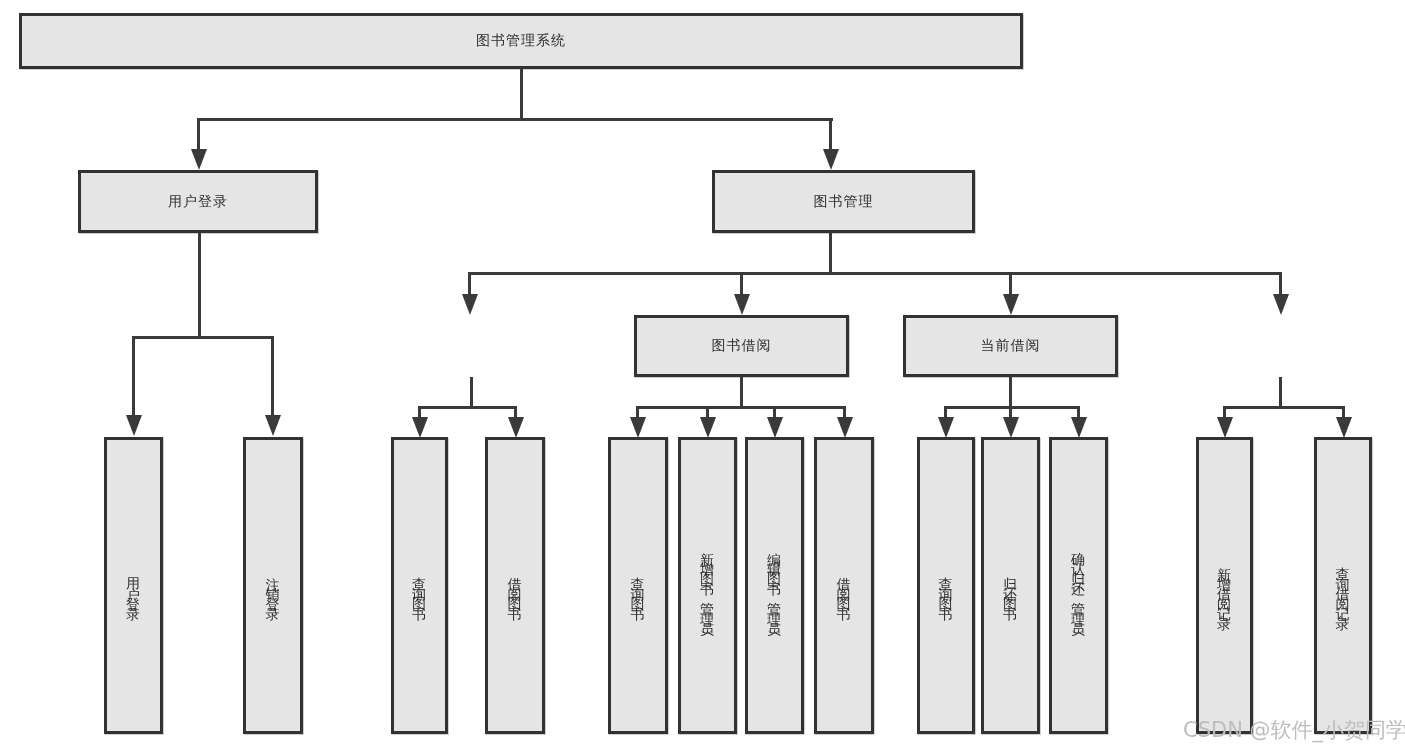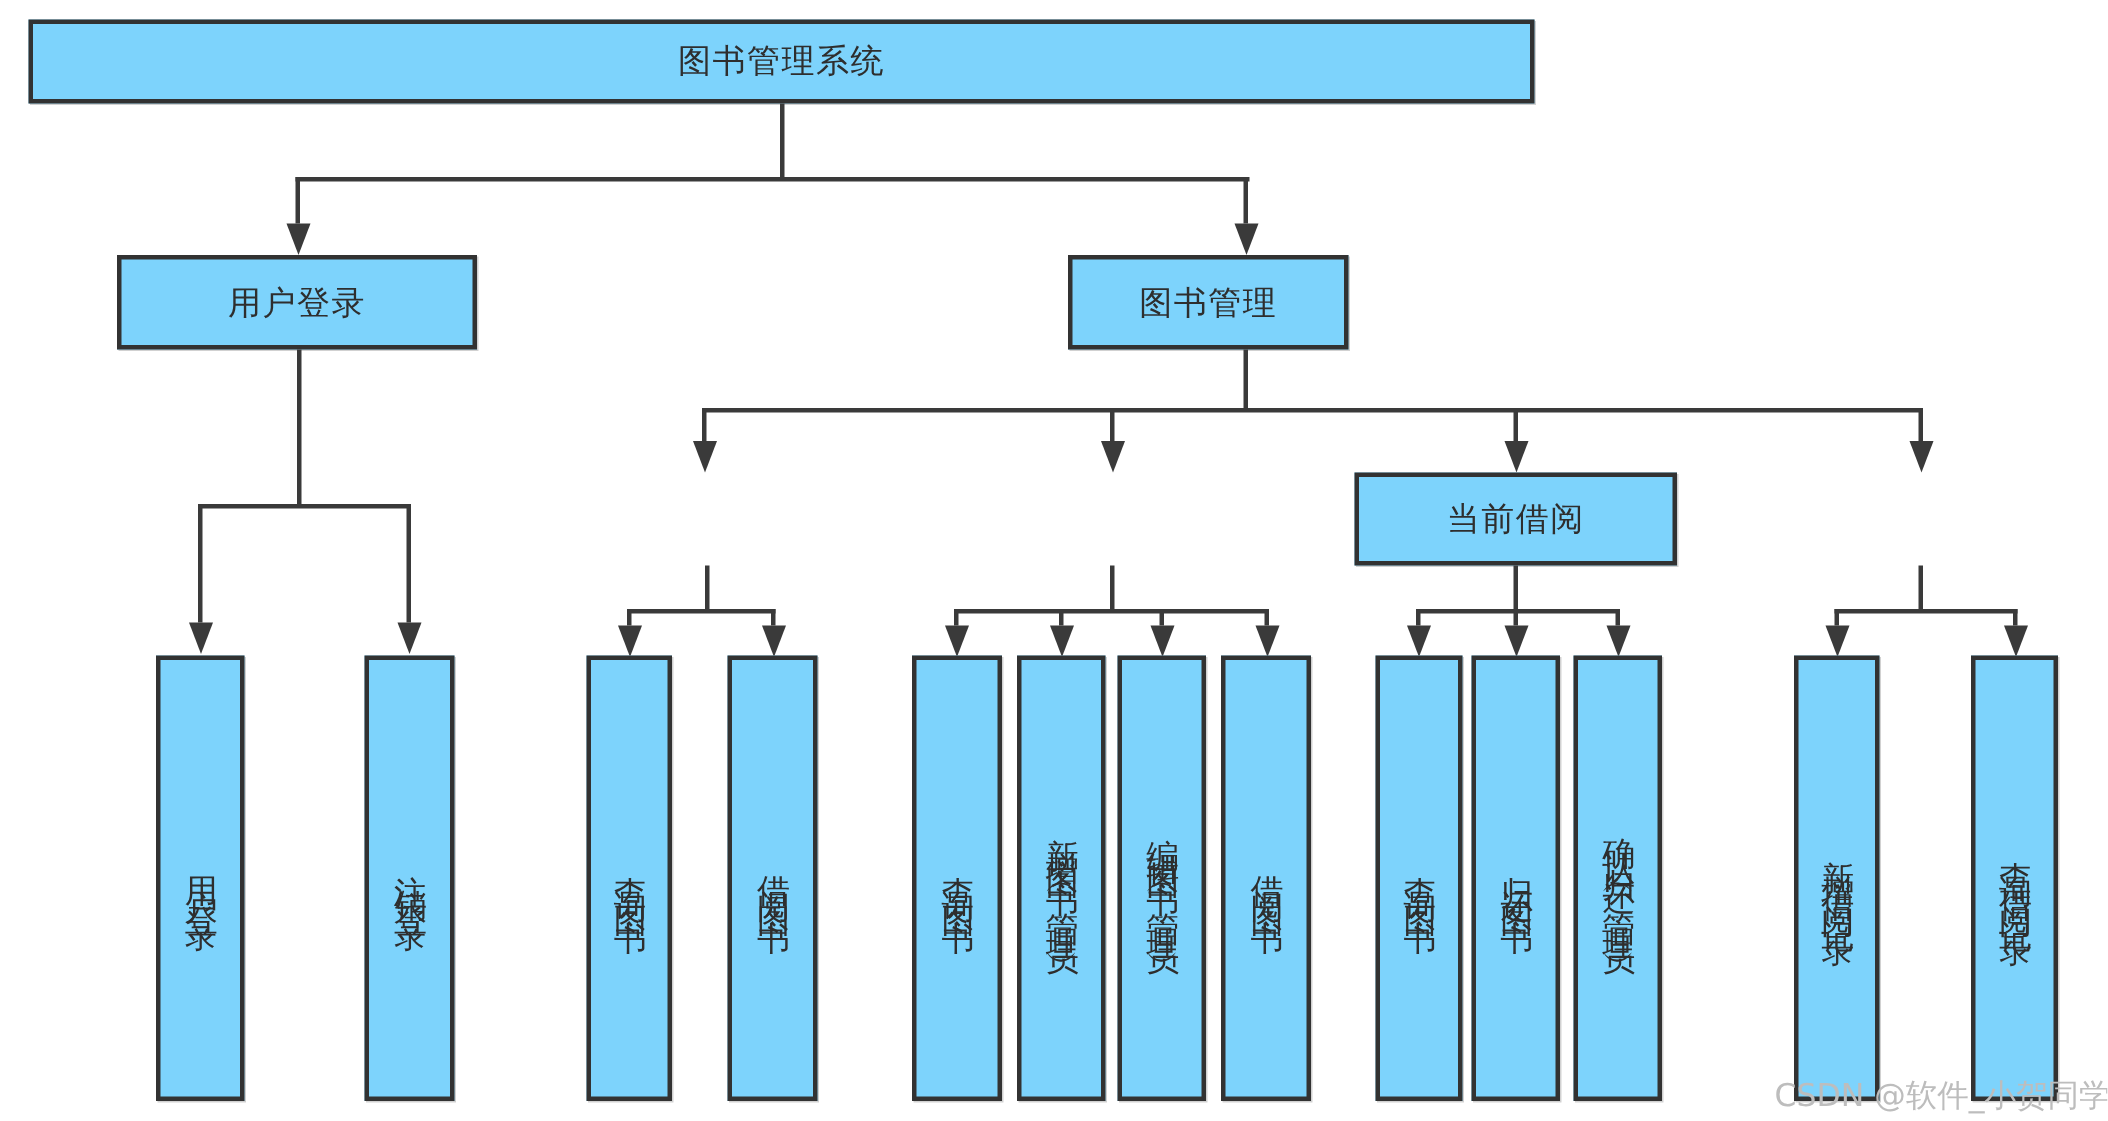--- a/index.html
+++ b/index.html
@@ -7,27 +7,27 @@
     position: relative;
     width: 1405px;
     height: 747px;
     background: #ffffff;
     overflow: hidden;
     font-family: "DejaVu Sans", sans-serif;
   }
   .box {
     position: absolute;
     box-sizing: border-box;
-    background: #7dd3fc;
+    background: #e5e5e5;
     border: 3px solid #323232;
     display: flex;
     align-items: center;
     justify-content: center;
     color: #2e2e2e;
-    font-size: 22px;
+    font-size: 14px;
     box-shadow: 1px 1px 0 rgba(0,0,0,0.18);
   }
   .hlabel { white-space: nowrap; letter-spacing: 1px; }
   .vlabel {
     writing-mode: vertical-rl;
     text-orientation: mixed;
     letter-spacing: 10px;
     line-height: 1.15;
   }
   .vline { position: absolute; width: 3px; background: #3a3a3a; }
@@ -61,36 +61,39 @@
   </div>
 
   <div class="vline" style="left:520px;top:69px;height:49px"></div>
   <div class="hline" style="left:197px;top:118px;width:636px"></div>
   <div class="arr" style="left:197px;top:118px;height:31px"></div>
   <div class="arr" style="left:829px;top:118px;height:31px"></div>
 
   <div class="box" style="left:78px;top:170px;width:240px;height:63px">
     <span class="hlabel">用户登录</span>
   </div>
-  <div class="box" style="left:712px;top:170px;width:187px;height:63px">
+  <div class="box" style="left:712px;top:170px;width:263px;height:63px">
     <span class="hlabel">图书管理</span>
   </div>
 
   <div class="vline" style="left:198px;top:233px;height:103px"></div>
   <div class="hline" style="left:132px;top:336px;width:142px"></div>
   <div class="arr" style="left:132px;top:336px;height:79px"></div>
   <div class="arr" style="left:271px;top:336px;height:79px"></div>
 
   <div class="vline" style="left:829px;top:233px;height:39px"></div>
   <div class="hline" style="left:468px;top:272px;width:814px"></div>
   <div class="arr" style="left:468px;top:272px;height:22px"></div>
   <div class="arr" style="left:740px;top:272px;height:22px"></div>
   <div class="arr" style="left:1009px;top:272px;height:22px"></div>
   <div class="arr" style="left:1279px;top:272px;height:22px"></div>
 
+  <div class="box" style="left:634px;top:315px;width:215px;height:62px">
+    <span class="hlabel">图书借阅</span>
+  </div>
   <div class="box" style="left:903px;top:315px;width:215px;height:62px">
     <span class="hlabel">当前借阅</span>
   </div>
 
   <div class="vline" style="left:470px;top:377px;height:29px"></div>
   <div class="hline" style="left:418px;top:406px;width:99px"></div>
   <div class="arr" style="left:418px;top:406px;height:11px"></div>
   <div class="arr" style="left:514px;top:406px;height:11px"></div>
 
   <div class="vline" style="left:740px;top:377px;height:29px"></div>

